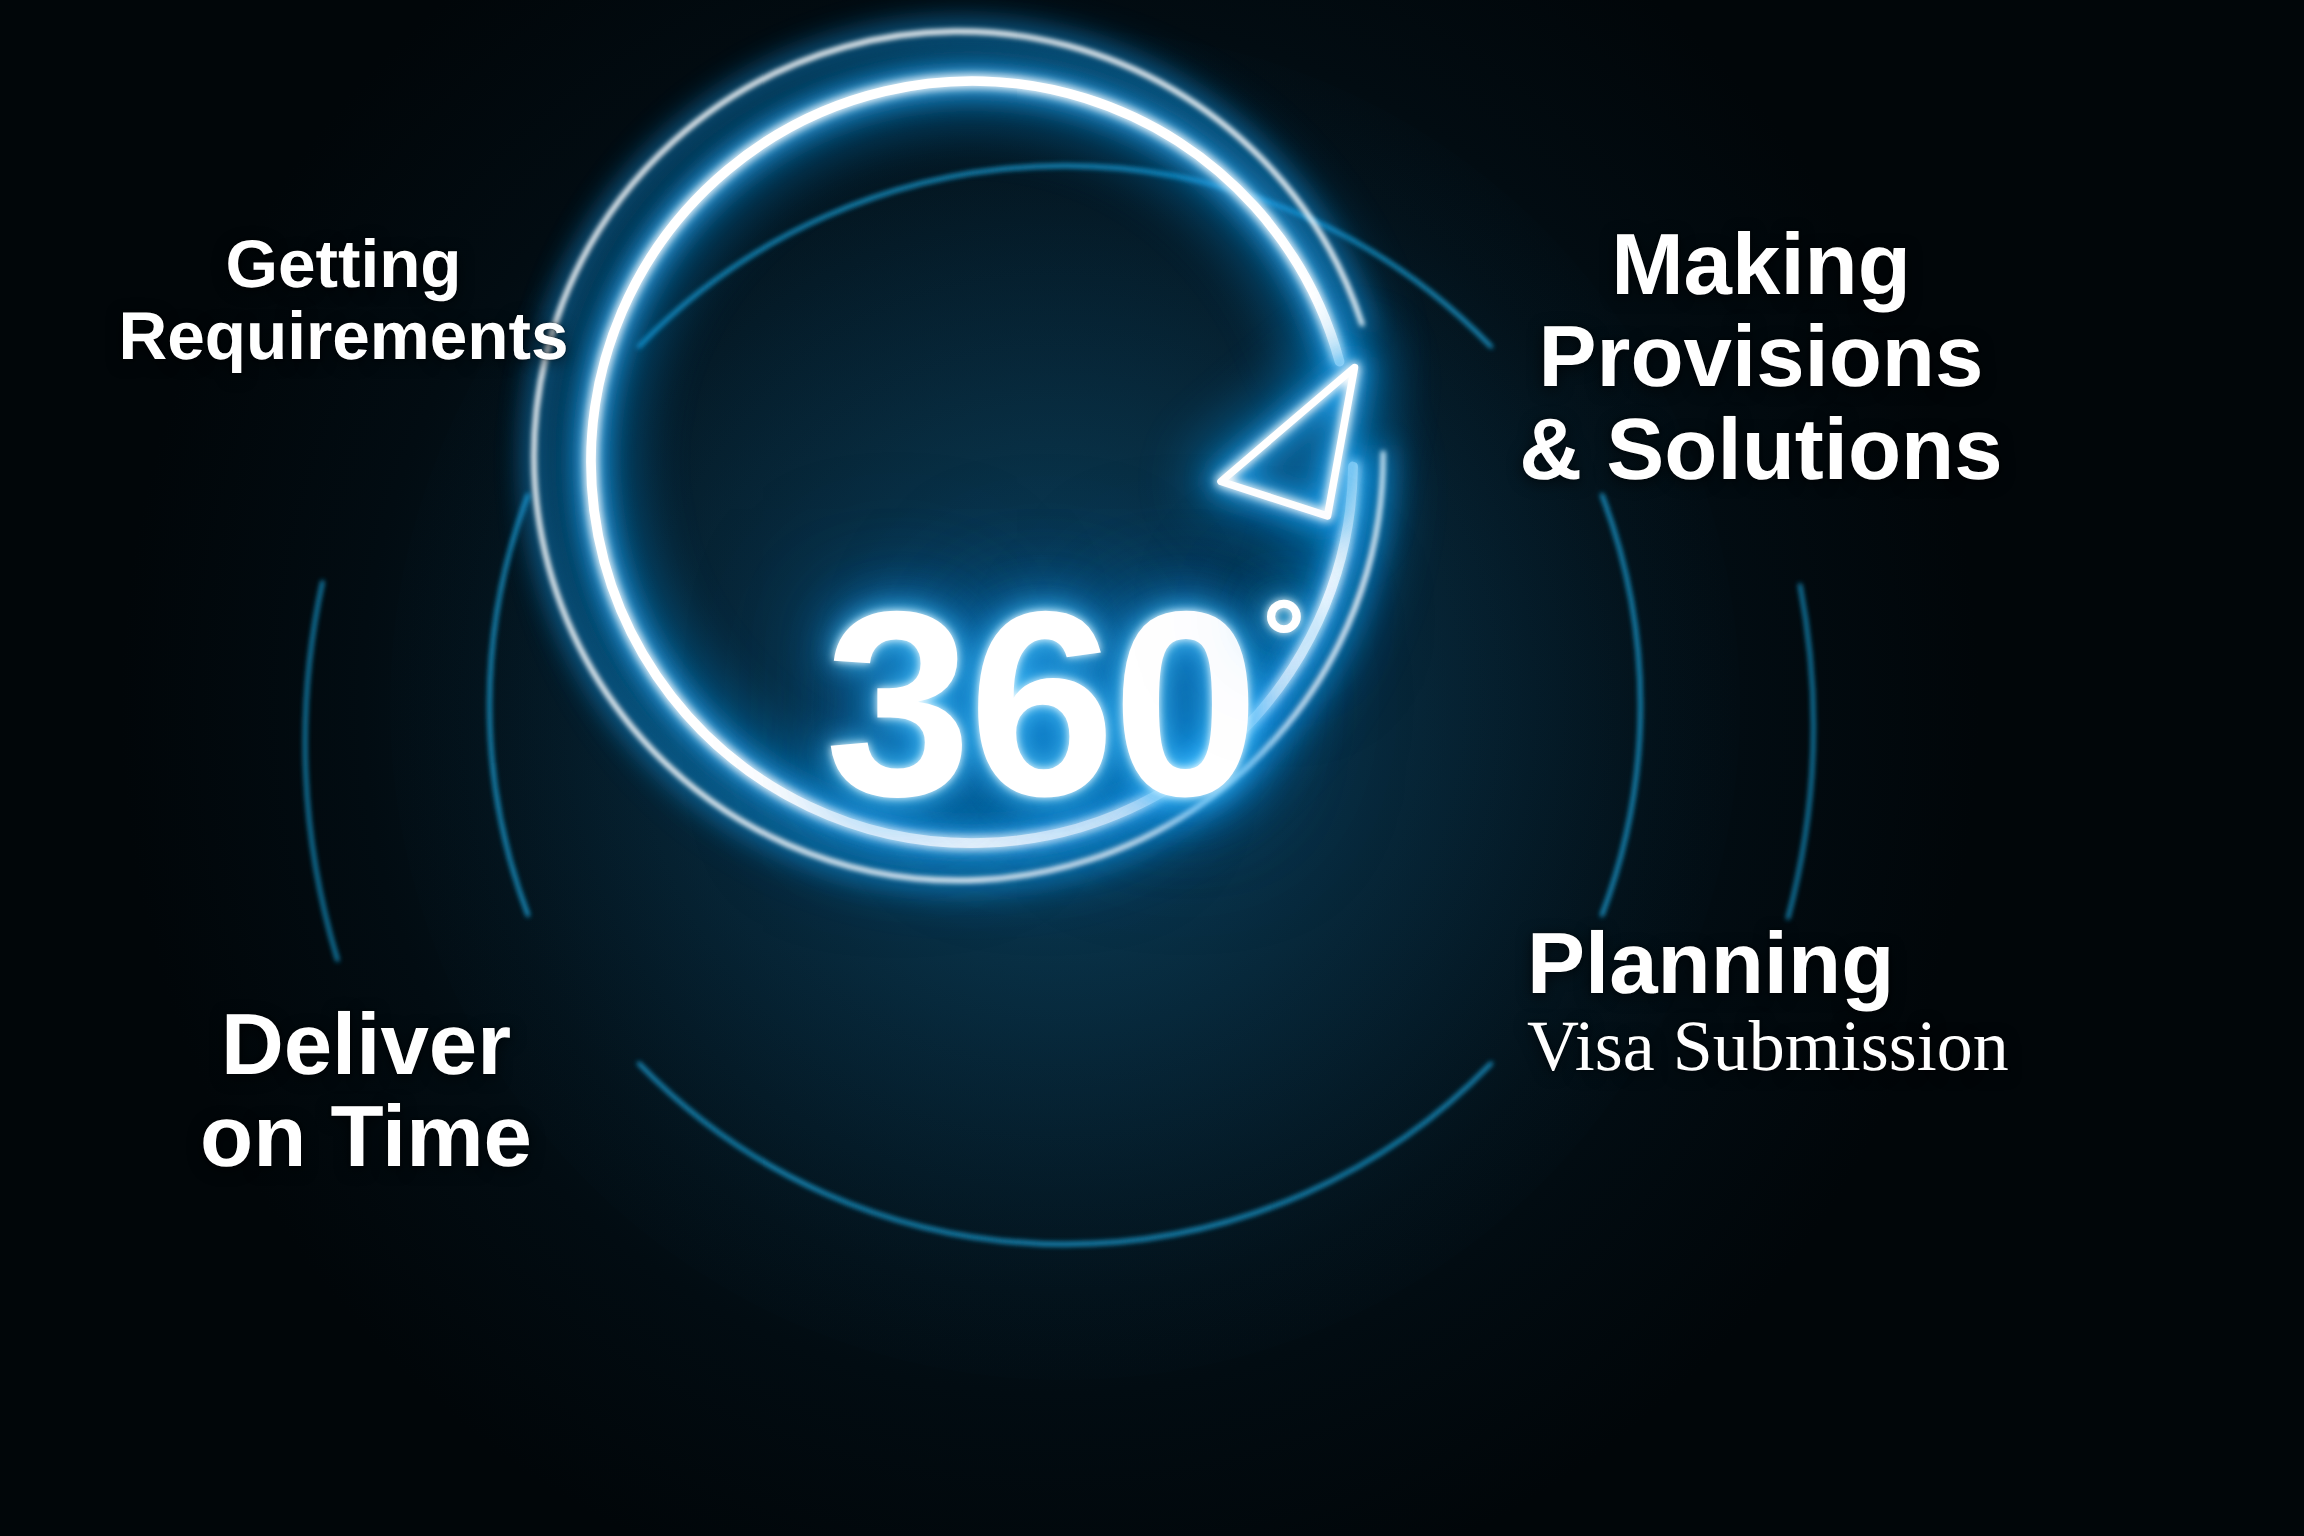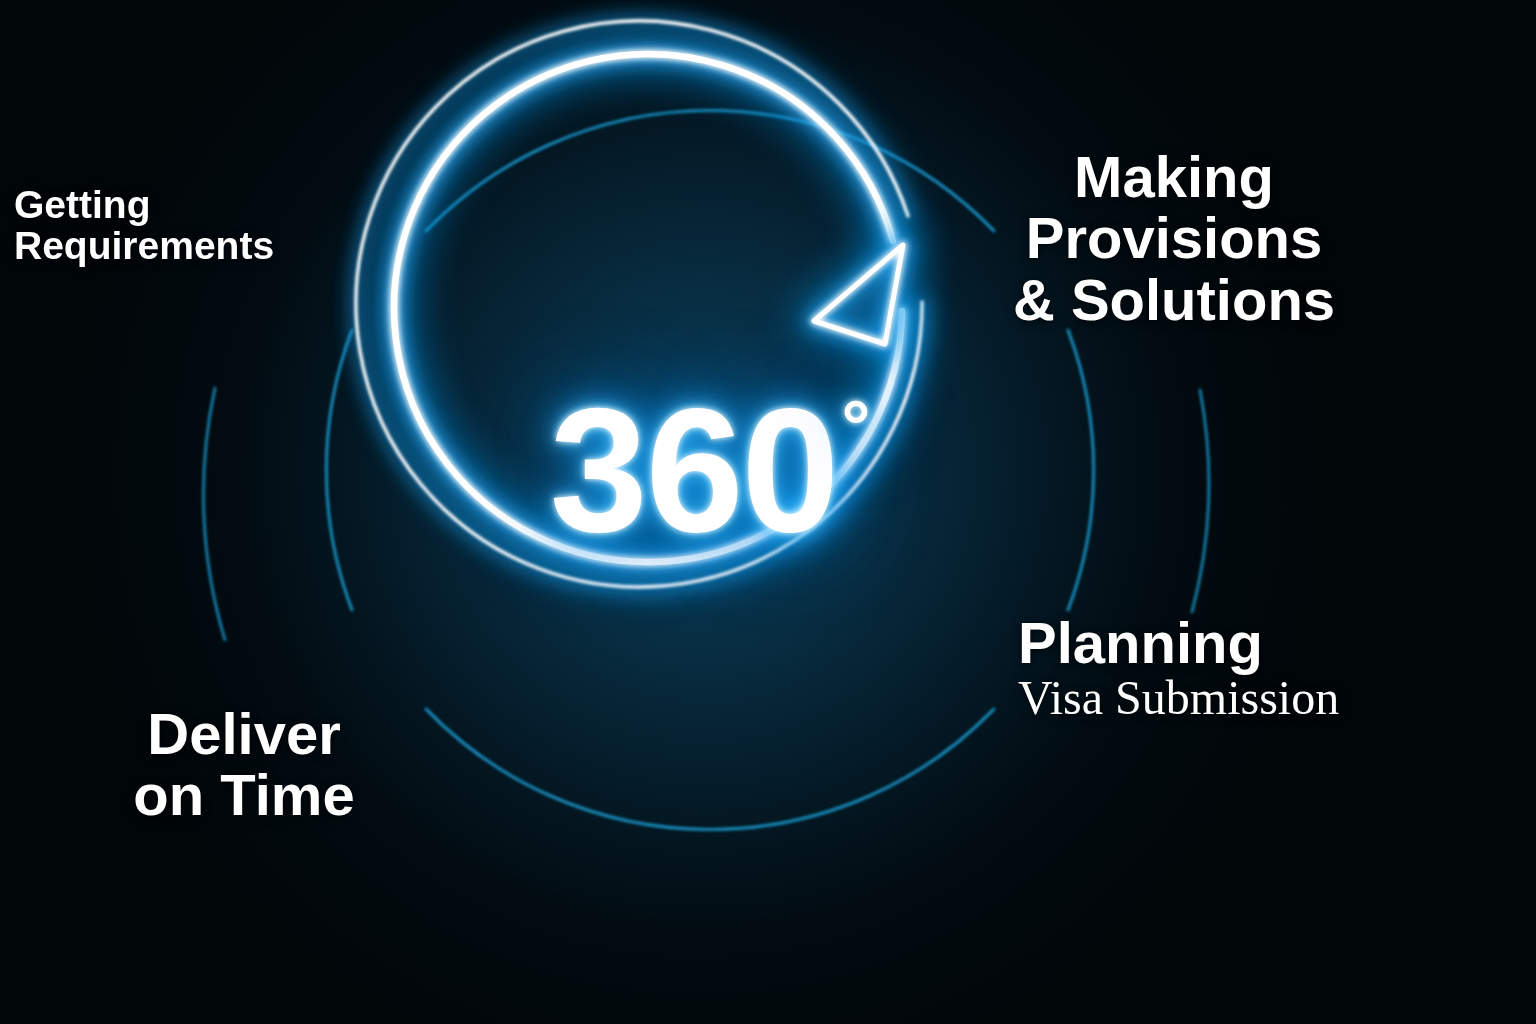--- a/index.html
+++ b/index.html
@@ -69,23 +69,23 @@
   
   .label {
     position:absolute;
     color:#ffffff;
     font-weight:bold;
     line-height:1.06;
     text-shadow:0 2px 10px rgba(0,0,0,0.65), 0 0 2px rgba(0,0,0,0.5);
   }
   .label span { display:block; }
 
-  #lbl-getting     { left:14px;  top:184px;  width:430px; font-size:39px; }
+  #lbl-getting     { left:14px;  top:152px;  width:430px; font-size:45px; text-align:center; }
   #lbl-making      { left:984px;top:146px;  width:380px; font-size:58px; text-align:center; }
-  #lbl-deliver     { left:104px; top:666px;  width:280px; font-size:58px; text-align:center;margin-top:37px; }
+  #lbl-deliver     { left:104px; top:666px;  width:280px; font-size:58px; text-align:center; }
   #lbl-planning    { left:1018px;top:612px;  width:400px; font-size:58px; text-align:left; }
   #lbl-planning .sub { font-size:48px; font-weight:normal; letter-spacing:0px;font-family:Liberation Serif, serif; }
 </style>
 </head>
 <body>
 
 <div id="stage">
 
   <div class="halo"></div>
 

